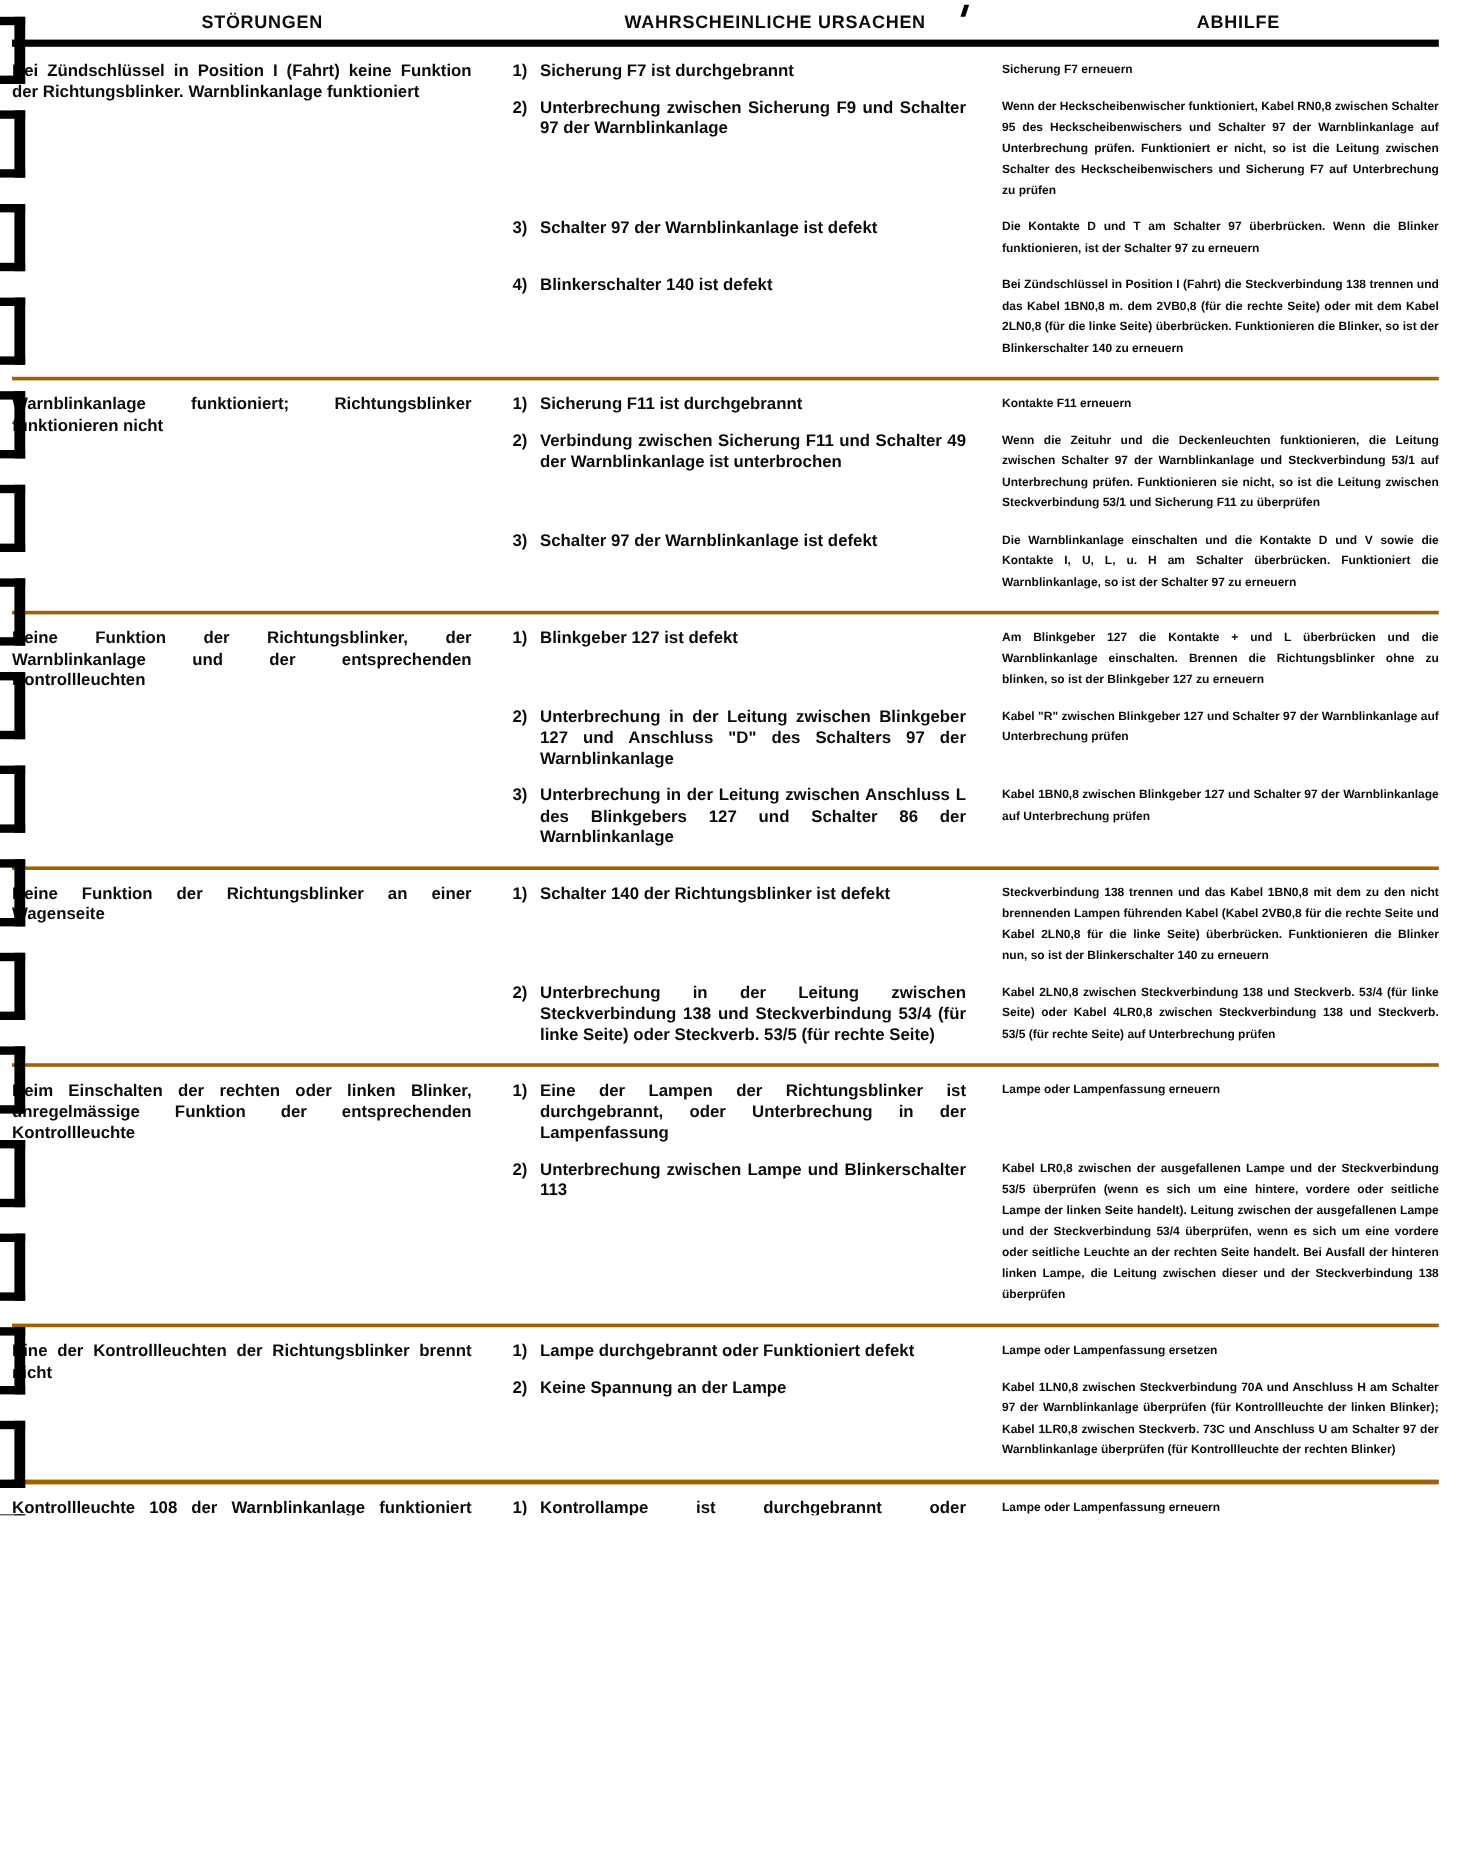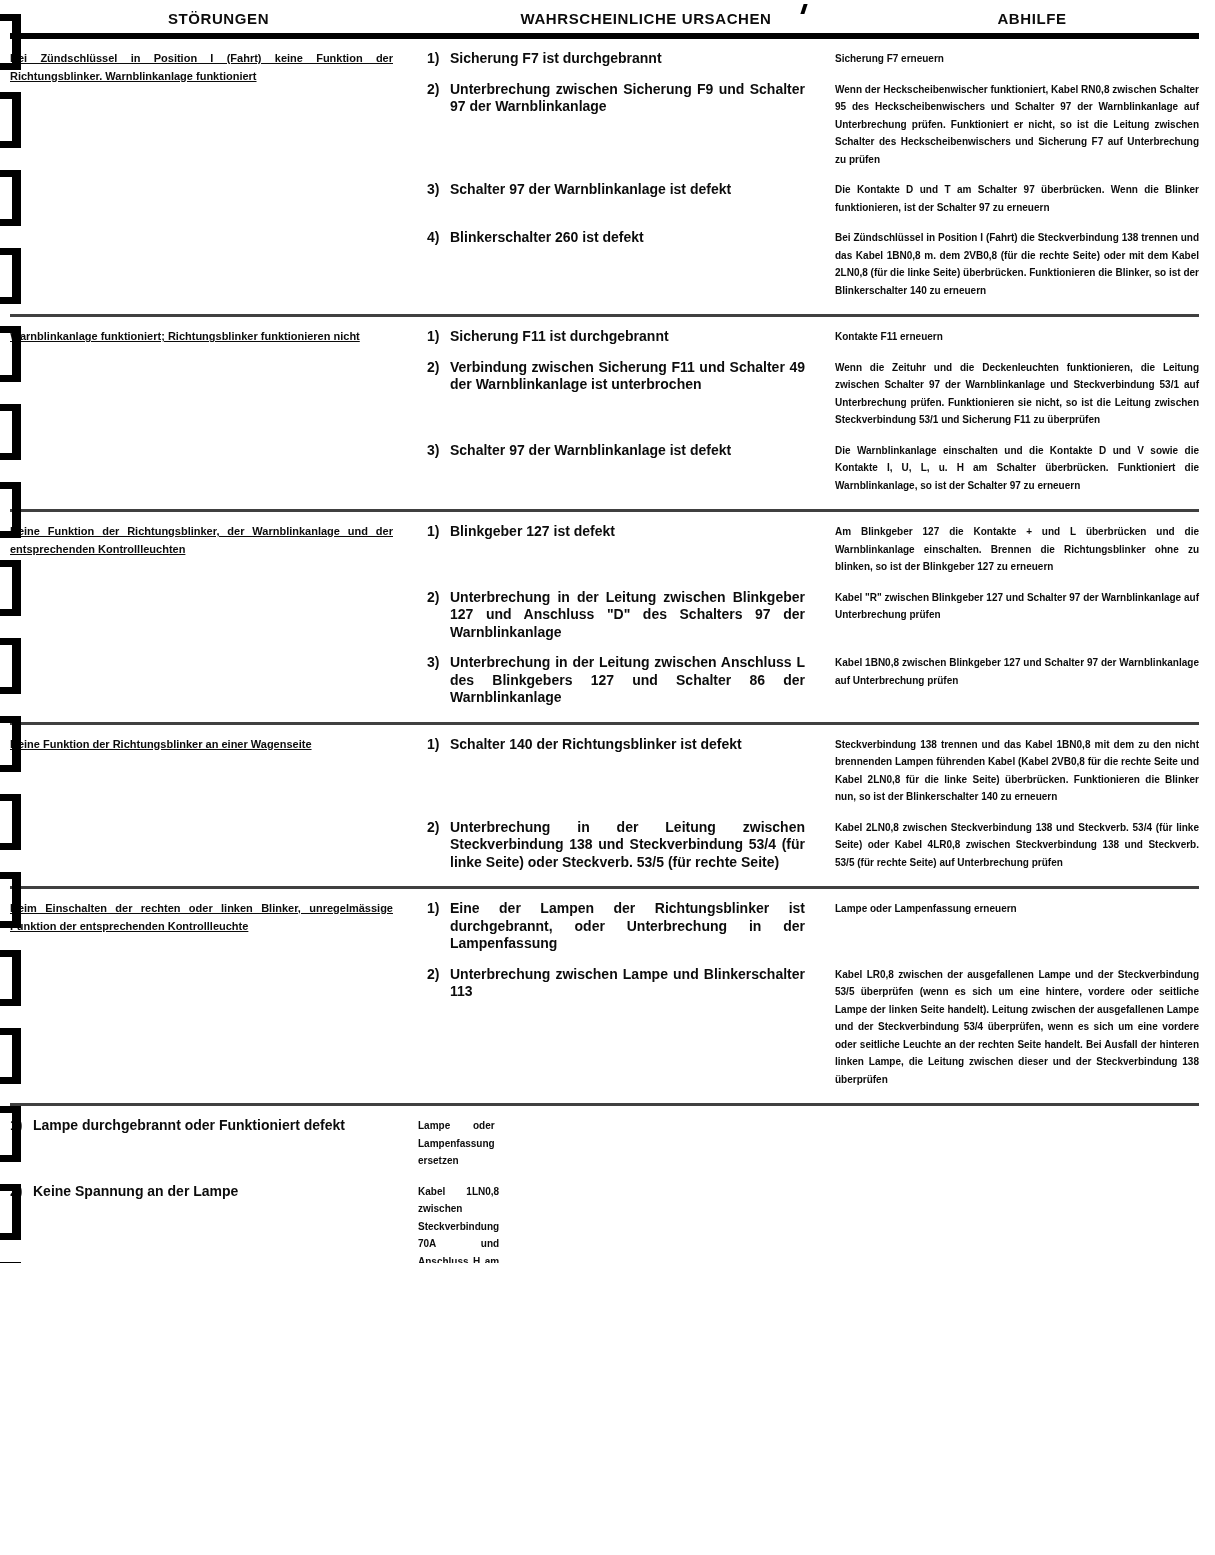--- a/index.html
+++ b/index.html
@@ -43,29 +43,28 @@
     text-align: center;
     font-size: 15px;
     font-weight: bold;
     letter-spacing: 0.6px;
   }
   .trow {
     display: grid;
     grid-template-columns: 417px 1fr;
     padding: 11px 0 2px;
   }
-  .trow + .trow { border-top: 3px solid #404040; }
+  .trow + .trow { border-top: 3px solid #a16207; }
   .trow:last-child { border-top-width: 4px; }
   .fault {
     padding-right: 34px;
-    font-size: 11px;
+    font-size: 14px;
     font-weight: bold;
     line-height: 17.5px;
     text-align: justify;
-    text-decoration: underline;
   }
   .pairs { display: block; }
   .pair {
     display: grid;
     grid-template-columns: 378px 1fr;
     column-gap: 30px;
     margin-bottom: 13px;
   }
   .cause {
     display: grid;
@@ -146,21 +145,21 @@
             <div class="pair">
               <div class="cause">
                 <span class="num">3)</span>
                 <span class="ctext">Schalter 97 der Warnblinkanlage ist defekt</span>
               </div>
               <div class="remedy">Die Kontakte D und T am Schalter 97 überbrücken. Wenn die Blinker funktionieren, ist der Schalter 97 zu erneuern</div>
             </div>
             <div class="pair">
               <div class="cause">
                 <span class="num">4)</span>
-                <span class="ctext">Blinkerschalter 260 ist defekt</span>
+                <span class="ctext">Blinkerschalter 140 ist defekt</span>
               </div>
               <div class="remedy">Bei Zündschlüssel in Position I (Fahrt) die Steckverbindung 138 trennen und das Kabel 1BN0,8 m. dem 2VB0,8 (für die rechte Seite) oder mit dem Kabel 2LN0,8 (für die linke Seite) überbrücken. Funktionieren die Blinker, so ist der Blinkerschalter 140 zu erneuern</div>
             </div>
           </div>
         </div>
         <div class="trow">
           <div class="fault">Warnblinkanlage funktioniert; Richtungsblinker funktionieren nicht</div>
           <div class="pairs">
             <div class="pair">
               <div class="cause">
@@ -243,20 +242,21 @@
             <div class="pair">
               <div class="cause">
                 <span class="num">2)</span>
                 <span class="ctext">Unterbrechung zwischen Lampe und Blinkerschalter 113</span>
               </div>
               <div class="remedy">Kabel LR0,8 zwischen der ausgefallenen Lampe und der Steckverbindung 53/5 überprüfen (wenn es sich um eine hintere, vordere oder seitliche Lampe der linken Seite handelt). Leitung zwischen der ausgefallenen Lampe und der Steckverbindung 53/4 überprüfen, wenn es sich um eine vordere oder seitliche Leuchte an der rechten Seite handelt. Bei Ausfall der hinteren linken Lampe, die Leitung zwischen dieser und der Steckverbindung 138 überprüfen</div>
             </div>
           </div>
         </div>
         <div class="trow">
+          <div class="fault">Eine der Kontrollleuchten der Richtungsblinker brennt nicht</div>
           <div class="pairs">
             <div class="pair">
               <div class="cause">
                 <span class="num">1)</span>
                 <span class="ctext">Lampe durchgebrannt oder Funktioniert defekt</span>
               </div>
               <div class="remedy">Lampe oder Lampenfassung ersetzen</div>
             </div>
             <div class="pair">
               <div class="cause">

